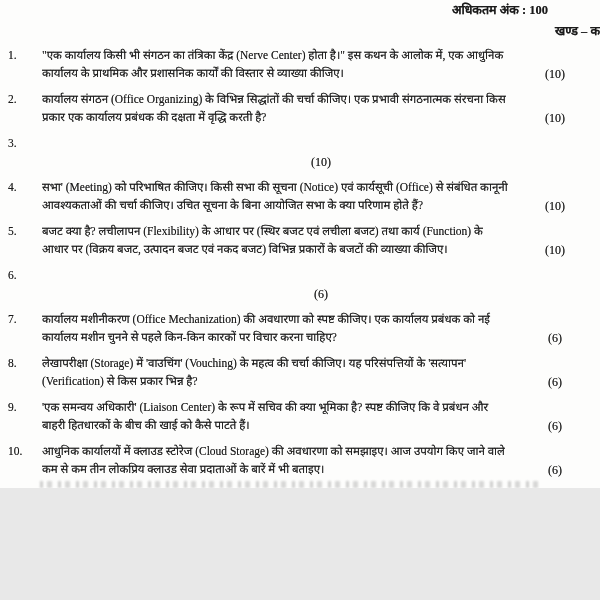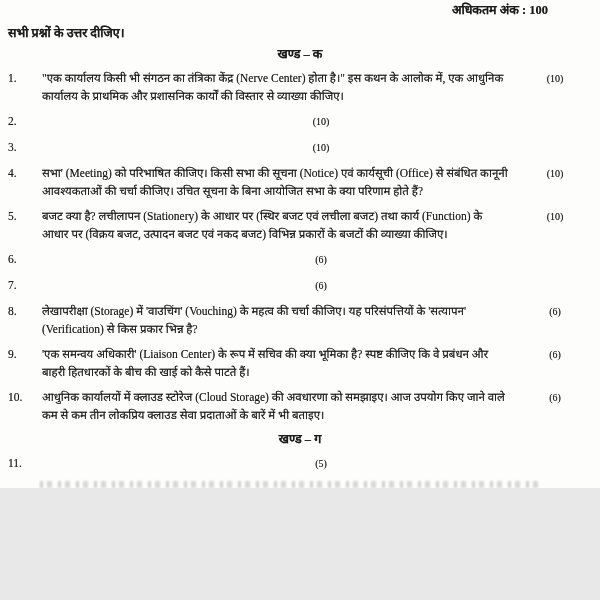--- a/index.html
+++ b/index.html
@@ -29,21 +29,21 @@
     font-size: 12.5px;
     line-height: 17px;
   }
   .instruction {
     padding: 6px 8px 0 8px;
     font-weight: 700;
     font-size: 12.5px;
     line-height: 17px;
   }
   .section-title {
-    text-align: center;
+    text-align: right;
     font-weight: 700;
     font-size: 12.5px;
     line-height: 17px;
     margin: 4px 0 6px 0;
   }
   .q-row {
     display: flex;
     align-items: flex-start;
     padding-left: 8px;
     margin-bottom: 7px;
@@ -53,21 +53,22 @@
     font-size: 11.5px;
   }
   .q-text {
     flex: 0 0 468px;
     max-width: 468px;
   }
   .q-marks {
     flex: 1 1 auto;
     text-align: center;
     padding-top: 1px;
-    font-size: 10px;
+    font-size: 12px;
+    margin-top: 18px;
   }
   .cutoff-line {
     position: absolute;
     left: 40px;
     right: 60px;
     bottom: 0;
     height: 7px;
     opacity: 0.28;
     filter: blur(1px);
     background: repeating-linear-gradient(
@@ -79,60 +80,61 @@
     );
   }
 </style>
 </head>
 <body>
 
 <div class="page">
 
   <div class="hdr-row">अधिकतम अंक : 100</div>
 
-  <div class="instruction">सभी प्रश्नों के उत्तर दीजिए।</div>
 
   <div class="section-title">खण्ड – क</div>
 
   <div class="q-row">
     <div class="q-num">1.</div>
     <div class="q-text">"एक कार्यालय किसी भी संगठन का तंत्रिका केंद्र (Nerve Center) होता है।" इस कथन के आलोक में, एक आधुनिक कार्यालय के प्राथमिक और प्रशासनिक कार्यों की विस्तार से व्याख्या कीजिए।</div>
     <div class="q-marks">(10)</div>
   </div>
 
   <div class="q-row">
     <div class="q-num">2.</div>
+    <div class="q-text">कार्यालय संगठन (Office Organizing) के विभिन्न सिद्धांतों की चर्चा कीजिए। एक प्रभावी संगठनात्मक संरचना किस प्रकार एक कार्यालय प्रबंधक की दक्षता में वृद्धि करती है?</div>
     <div class="q-marks">(10)</div>
   </div>
 
   <div class="q-row">
     <div class="q-num">3.</div>
     <div class="q-marks">(10)</div>
   </div>
 
   <div class="q-row">
     <div class="q-num">4.</div>
     <div class="q-text">सभा' (Meeting) को परिभाषित कीजिए। किसी सभा की सूचना (Notice) एवं कार्यसूची (Office) से संबंधित कानूनी आवश्यकताओं की चर्चा कीजिए। उचित सूचना के बिना आयोजित सभा के क्या परिणाम होते हैं?</div>
     <div class="q-marks">(10)</div>
   </div>
 
   <div class="q-row">
     <div class="q-num">5.</div>
-    <div class="q-text">बजट क्या है? लचीलापन (Stationery) के आधार पर (स्थिर बजट एवं लचीला बजट) तथा कार्य (Function) के आधार पर (विक्रय बजट, उत्पादन बजट एवं नकद बजट) विभिन्न प्रकारों के बजटों की व्याख्या कीजिए।</div>
+    <div class="q-text">बजट क्या है? लचीलापन (Flexibility) के आधार पर (स्थिर बजट एवं लचीला बजट) तथा कार्य (Function) के आधार पर (विक्रय बजट, उत्पादन बजट एवं नकद बजट) विभिन्न प्रकारों के बजटों की व्याख्या कीजिए।</div>
     <div class="q-marks">(10)</div>
   </div>
 
 
   <div class="q-row">
     <div class="q-num">6.</div>
     <div class="q-marks">(6)</div>
   </div>
 
   <div class="q-row">
     <div class="q-num">7.</div>
+    <div class="q-text">कार्यालय मशीनीकरण (Office Mechanization) की अवधारणा को स्पष्ट कीजिए। एक कार्यालय प्रबंधक को नई कार्यालय मशीन चुनने से पहले किन-किन कारकों पर विचार करना चाहिए?</div>
     <div class="q-marks">(6)</div>
   </div>
 
   <div class="q-row">
     <div class="q-num">8.</div>
     <div class="q-text">लेखापरीक्षा (Storage) में 'वाउचिंग' (Vouching) के महत्व की चर्चा कीजिए। यह परिसंपत्तियों के 'सत्यापन' (Verification) से किस प्रकार भिन्न है?</div>
     <div class="q-marks">(6)</div>
   </div>
 
   <div class="q-row">

